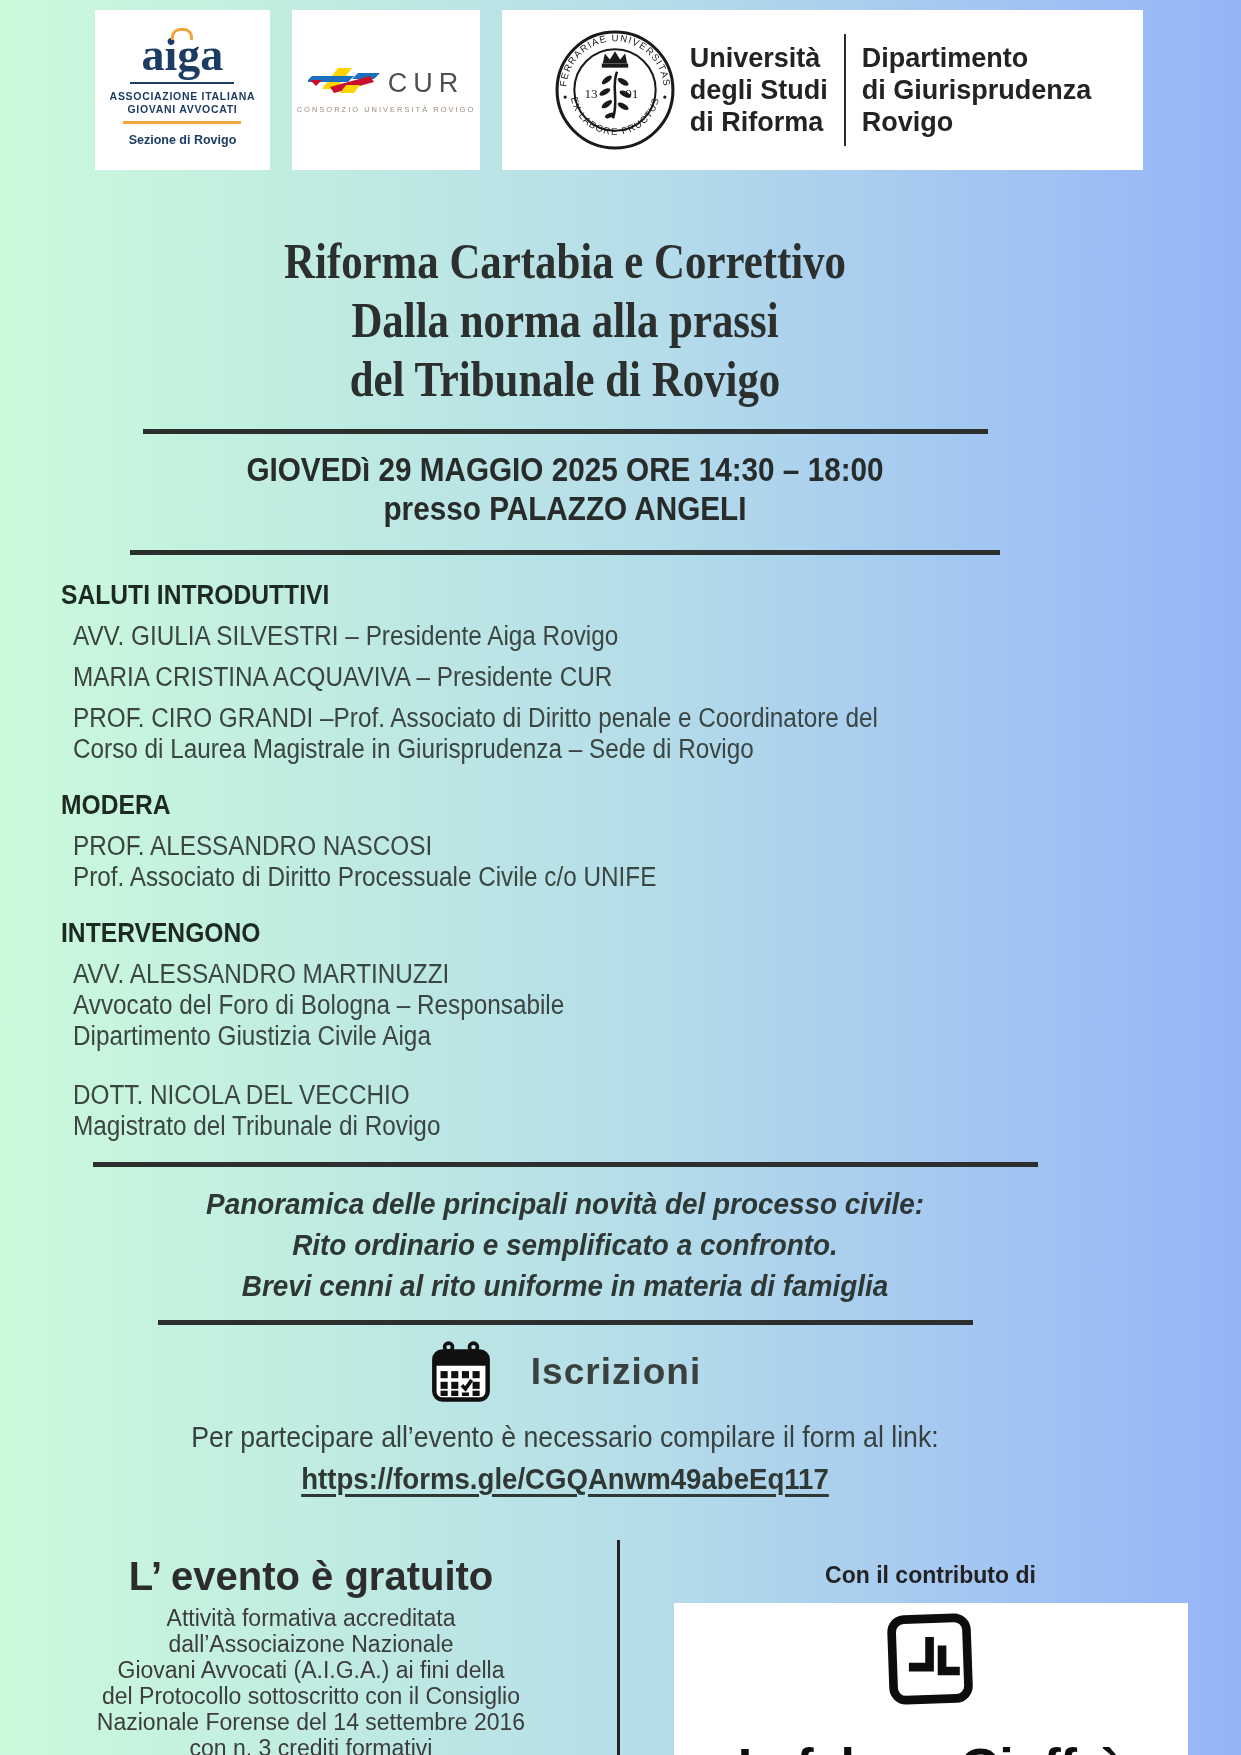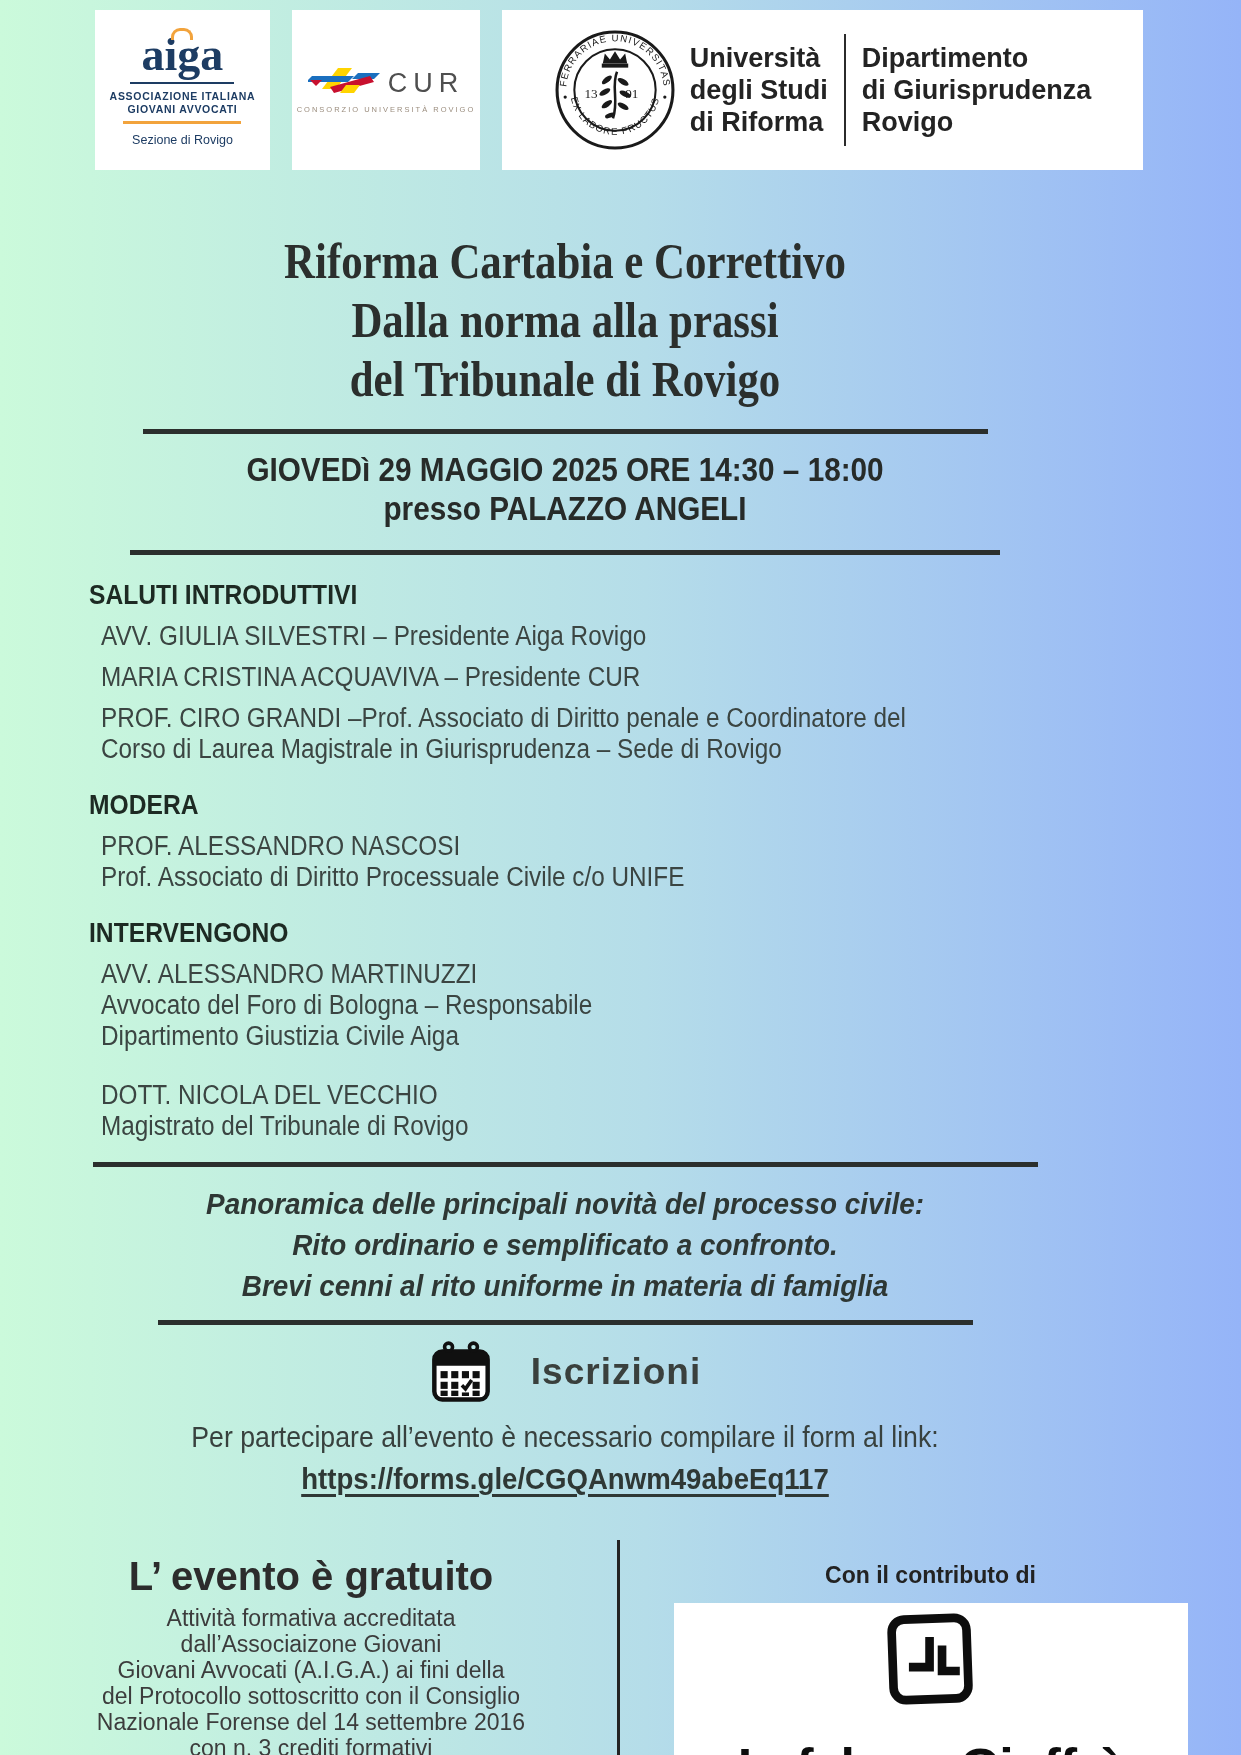--- a/index.html
+++ b/index.html
@@ -17,41 +17,41 @@
   .logo-card{background:#ffffff;height:160px;display:flex;align-items:center;justify-content:center;}
   .card-aiga{width:175px;flex-direction:column;}
   .aiga-inner{display:flex;flex-direction:column;align-items:center;}
   .aiga-wordmark{position:relative;font-family:"Liberation Serif",serif;font-weight:700;
      font-size:46px;line-height:44px;color:#1d3c63;}
   .aiga-arc{position:absolute;top:-5px;left:29px;width:16px;height:9px;
      border:3px solid #f2a33c;border-bottom:none;border-radius:9px 9px 0 0;}
   .aiga-line{width:104px;height:2px;background:#1d3c63;margin:5px 0 6px;}
   .aiga-assoc{font-size:10.5px;font-weight:700;letter-spacing:.7px;color:#1d3c63;line-height:13px;text-align:center;}
   .aiga-orange{width:118px;height:3px;background:#f2a33c;margin:5px 0 9px;}
-  .aiga-sezione{font-size:12.5px;font-weight:400;color:#1d3c63;text-align:right;}
+  .aiga-sezione{font-size:12.5px;font-weight:700;color:#1d3c63;text-align:right;}
   .card-cur{width:188px;flex-direction:column;}
   .cur-row{display:flex;align-items:center;gap:6px;justify-content:flex-end;}
   .cur-acronym{font-size:27px;letter-spacing:6px;color:#4f4f4f;}
   .cur-subtitle{font-size:7.5px;letter-spacing:2px;color:#9b8d7e;margin-top:4px;}
   .card-unife{width:641px;gap:14px;padding:0;}
   .unife-texts{display:flex;align-items:center;}
   .unife-block{font-size:27px;font-weight:700;color:#232323;line-height:32px;}
   .unife-divider{width:2px;height:112px;background:#2b2b2b;margin:0 16px;}
   
   .main-col{width:1130px;}
   .title{margin-top:26px;text-align:center;font-family:"Liberation Serif",serif;
      font-weight:700;font-size:51px;line-height:59px;color:#2b2f2d;
      transform:scaleX(.84);transform-origin:50% 0;}
   .rule{height:5px;background:#2b2f2d;border:none;}
   .rule1{width:845px;margin:20px auto 0;}
   .when{margin-top:16px;text-align:center;font-weight:700;font-size:33px;line-height:39px;
      color:#272b29;transform:scaleX(.9);transform-origin:50% 0;}
   .rule2{width:870px;margin:22px auto 0;}
   
-  .speakers{padding-left:89px;margin-top:23px;}
+  .speakers{padding-left:61px;margin-top:23px;}
   .sec-heading{font-size:28px;font-weight:700;color:#1d2a23;margin:24px 0 10px;
      transform:scaleX(.88);transform-origin:0 0;white-space:nowrap;}
   .entry{font-size:27px;color:#3b4542;line-height:31px;margin:0 0 10px 12px;
      transform:scaleX(.9);transform-origin:0 0;white-space:nowrap;}
   .entry.gap-top{margin-top:28px;}
   
   .rule3{width:945px;margin:20px auto 0;}
   .highlight{margin-top:16px;text-align:center;font-weight:700;font-style:italic;
      font-size:30px;line-height:41px;color:#2e3734;transform:scaleX(.93);transform-origin:50% 0;}
   .rule4{width:815px;margin:14px auto 0;}
@@ -242,21 +242,21 @@
     <div class="reg-intro">Per partecipare all’evento è necessario compilare il form al link:</div>
     <div class="reg-link">
       <a href="#">https://forms.gle/CGQAnwm49abeEq117</a>
     </div>
   </div>
 
   <div class="bottom-row">
     <div class="free-col">
       <div class="free-title">L’ evento è gratuito</div>
       <div class="free-line">Attività formativa  accreditata</div>
-      <div class="free-line">dall’Associaizone Giovani</div>
+      <div class="free-line">dall’Associaizone Nazionale</div>
       <div class="free-line">Giovani Avvocati (A.I.G.A.) ai fini della</div>
       <div class="free-line">del Protocollo sottoscritto con il Consiglio</div>
       <div class="free-line">Nazionale Forense del 14 settembre 2016</div>
       <div class="free-line">con n. 3 crediti formativi</div>
     </div>
 
     <div class="v-divider"></div>
 
     <div class="contrib-col">
       <div class="contrib-label">Con il contributo di</div>

